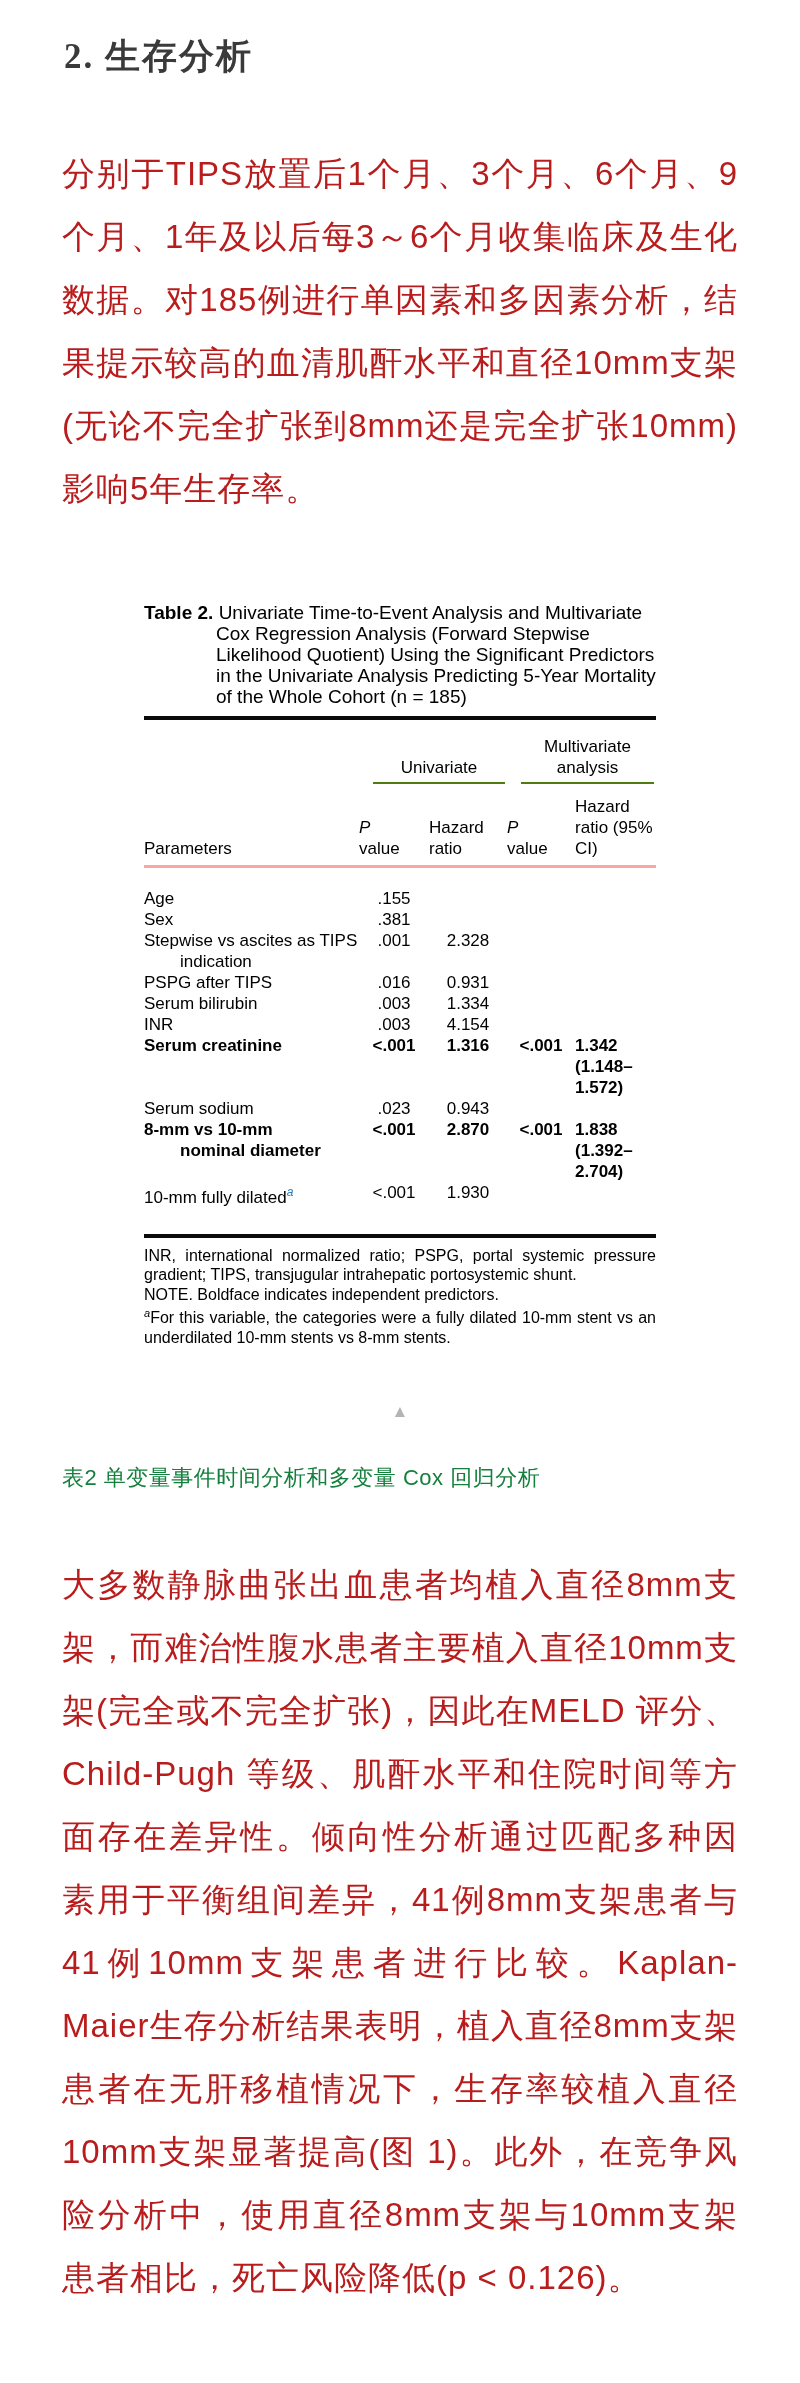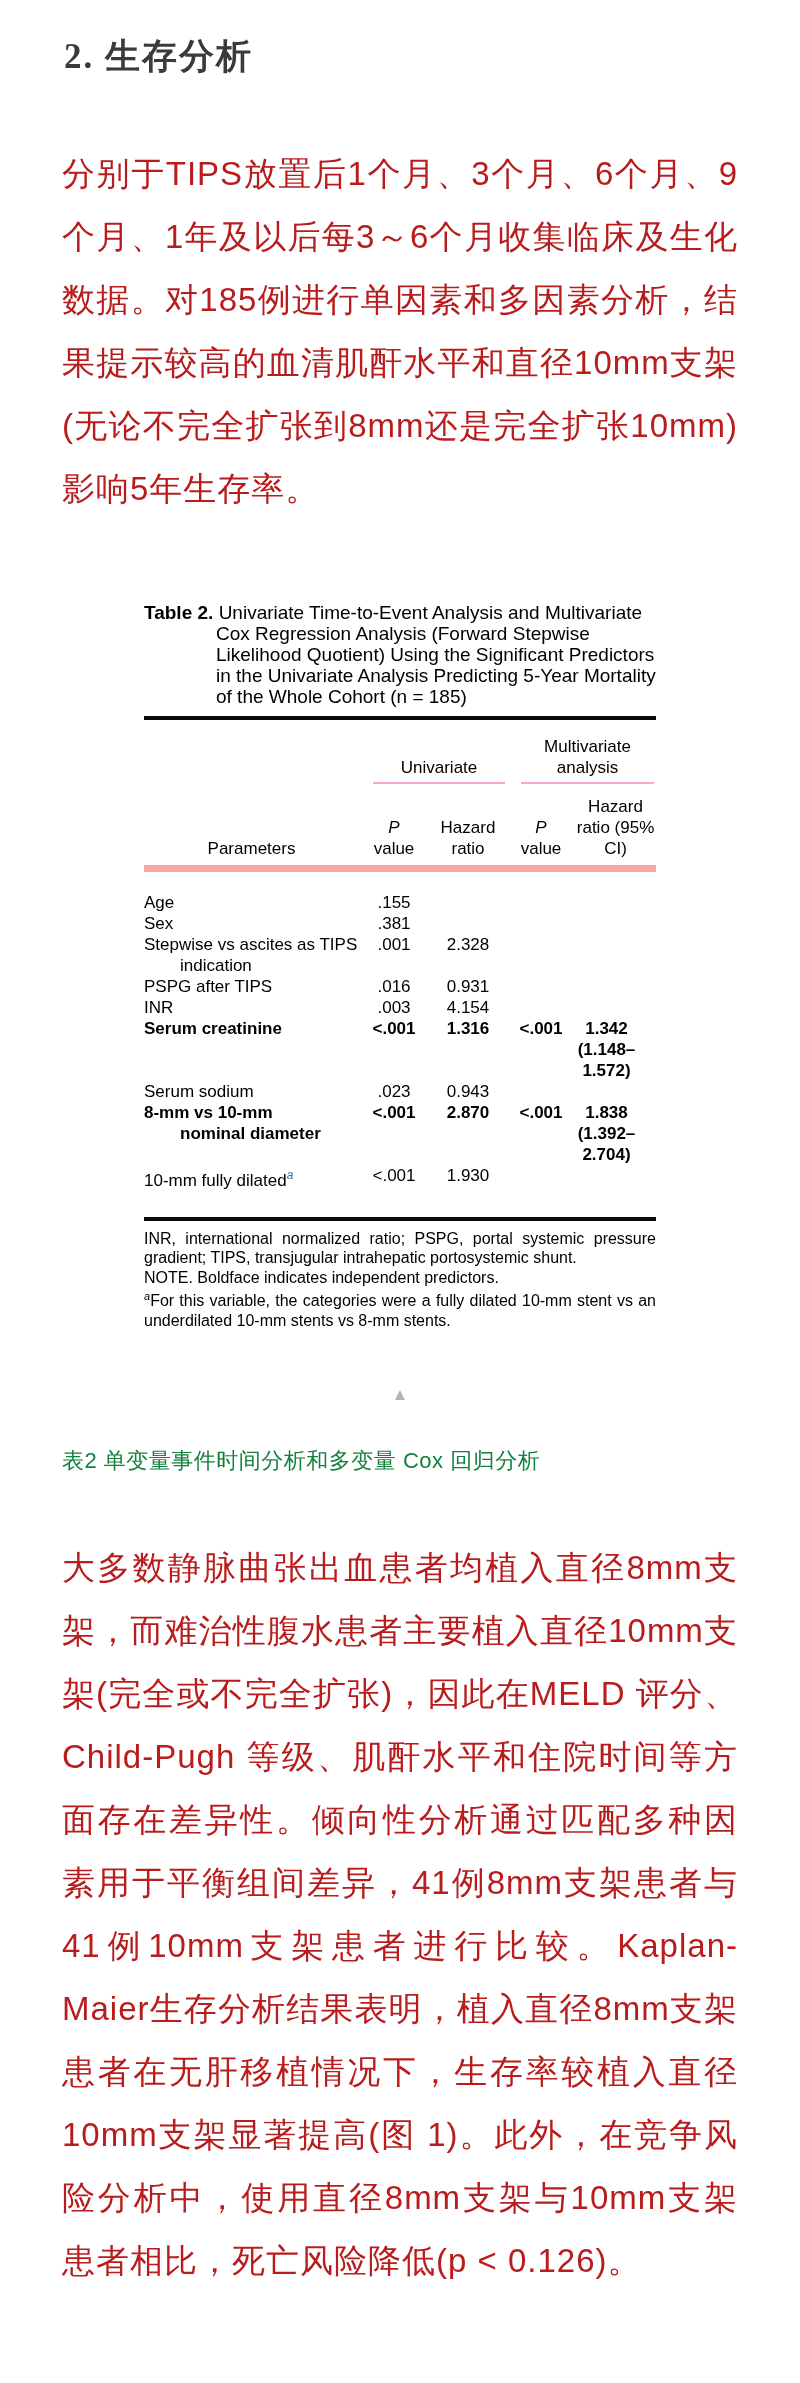--- a/index.html
+++ b/index.html
@@ -30,31 +30,31 @@
     font-size:19px;line-height:21px;
     padding-left:72px;text-indent:-72px;color:#000;
   }
   .tbl-caption .cap-label{font-weight:bold;}
   .rule-top{border-top:4px solid #0a0a0a;margin-top:9px;}
   table.t2{width:100%;border-collapse:collapse;table-layout:fixed;font-size:17px;color:#000;}
   col.c1{width:215px;} col.c2{width:70px;} col.c3{width:78px;} col.c4{width:68px;} col.c5{width:81px;}
   td{padding:0;}
   tr.grp-row td{vertical-align:bottom;padding-top:16px;height:44px;}
   .grp-inner{
-    border-bottom:2px solid #f9a8d4;margin:0 2px 0 14px;
+    border-bottom:2px solid #4d7c0f;margin:0 2px 0 14px;
     text-align:center;line-height:21px;padding-bottom:4px;
   }
-  tr.colhead td{vertical-align:bottom;text-align:center;line-height:21px;padding:12px 0 6px 0;border-bottom:7px solid #fca5a5;}
+  tr.colhead td{vertical-align:bottom;line-height:21px;padding:12px 0 6px 0;border-bottom:3px solid #fca5a5;}
   .it{font-style:italic;}
   tbody td{vertical-align:top;line-height:21px;}
   tbody tr:first-child td{padding-top:20px;}
   td.param{text-align:left;}
   td.param .pl2{padding-left:36px;}
   td.num{text-align:center;}
-  td.ci{text-align:center;padding-right:18px;margin-top:17px;}
+  td.ci{text-align:left;padding-right:18px;margin-top:17px;}
   tr.b td{font-weight:bold;}
   sup.bluesup{color:#2878b9;font-style:italic;font-size:12px;}
   .rule-bottom{border-top:4px solid #0a0a0a;margin-top:26px;}
   .notes{margin-top:8px;}
   .note{font-size:16px;line-height:19.5px;color:#000;}
   .note.just{text-align:justify;}
   .note sup{font-style:italic;font-size:11px;}
 
   .collapse{
     text-align:center;margin-top:56px;
@@ -146,20 +146,29 @@
             <td class="param">
               <div>PSPG after TIPS</div>
             </td>
             <td class="num">.016</td>
             <td class="num">0.931</td>
             <td class="num"></td>
             <td class="ci"></td>
           </tr>
           <tr>
             <td class="param">
+              <div>Serum bilirubin</div>
+            </td>
+            <td class="num">.003</td>
+            <td class="num">1.334</td>
+            <td class="num"></td>
+            <td class="ci"></td>
+          </tr>
+          <tr>
+            <td class="param">
               <div>INR</div>
             </td>
             <td class="num">.003</td>
             <td class="num">4.154</td>
             <td class="num"></td>
             <td class="ci"></td>
           </tr>
           <tr class="b">
             <td class="param">
               <div>Serum creatinine</div>

